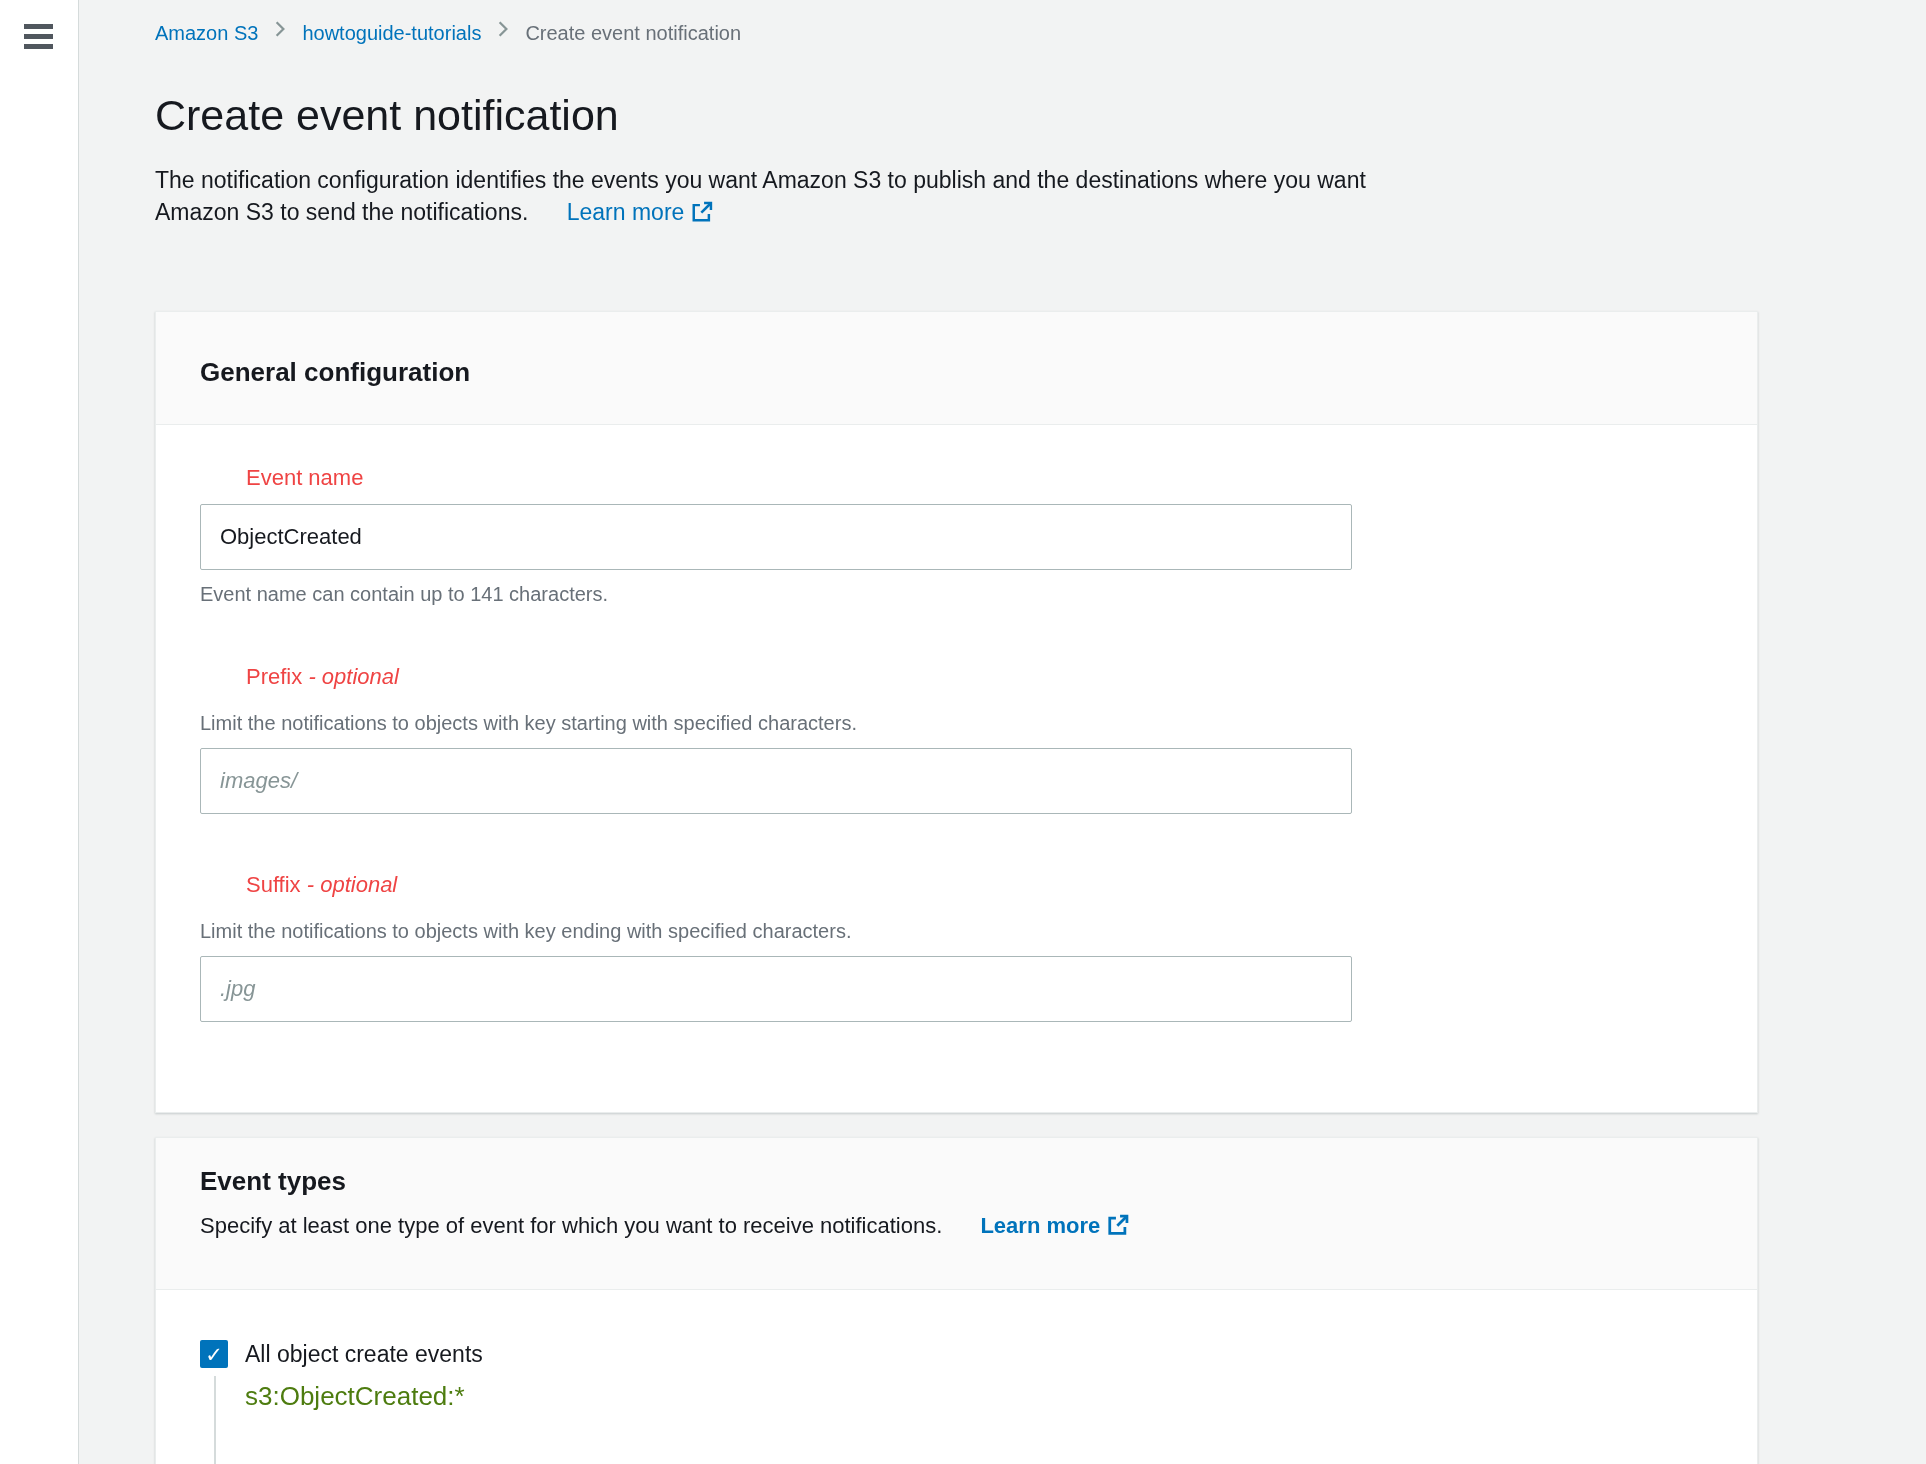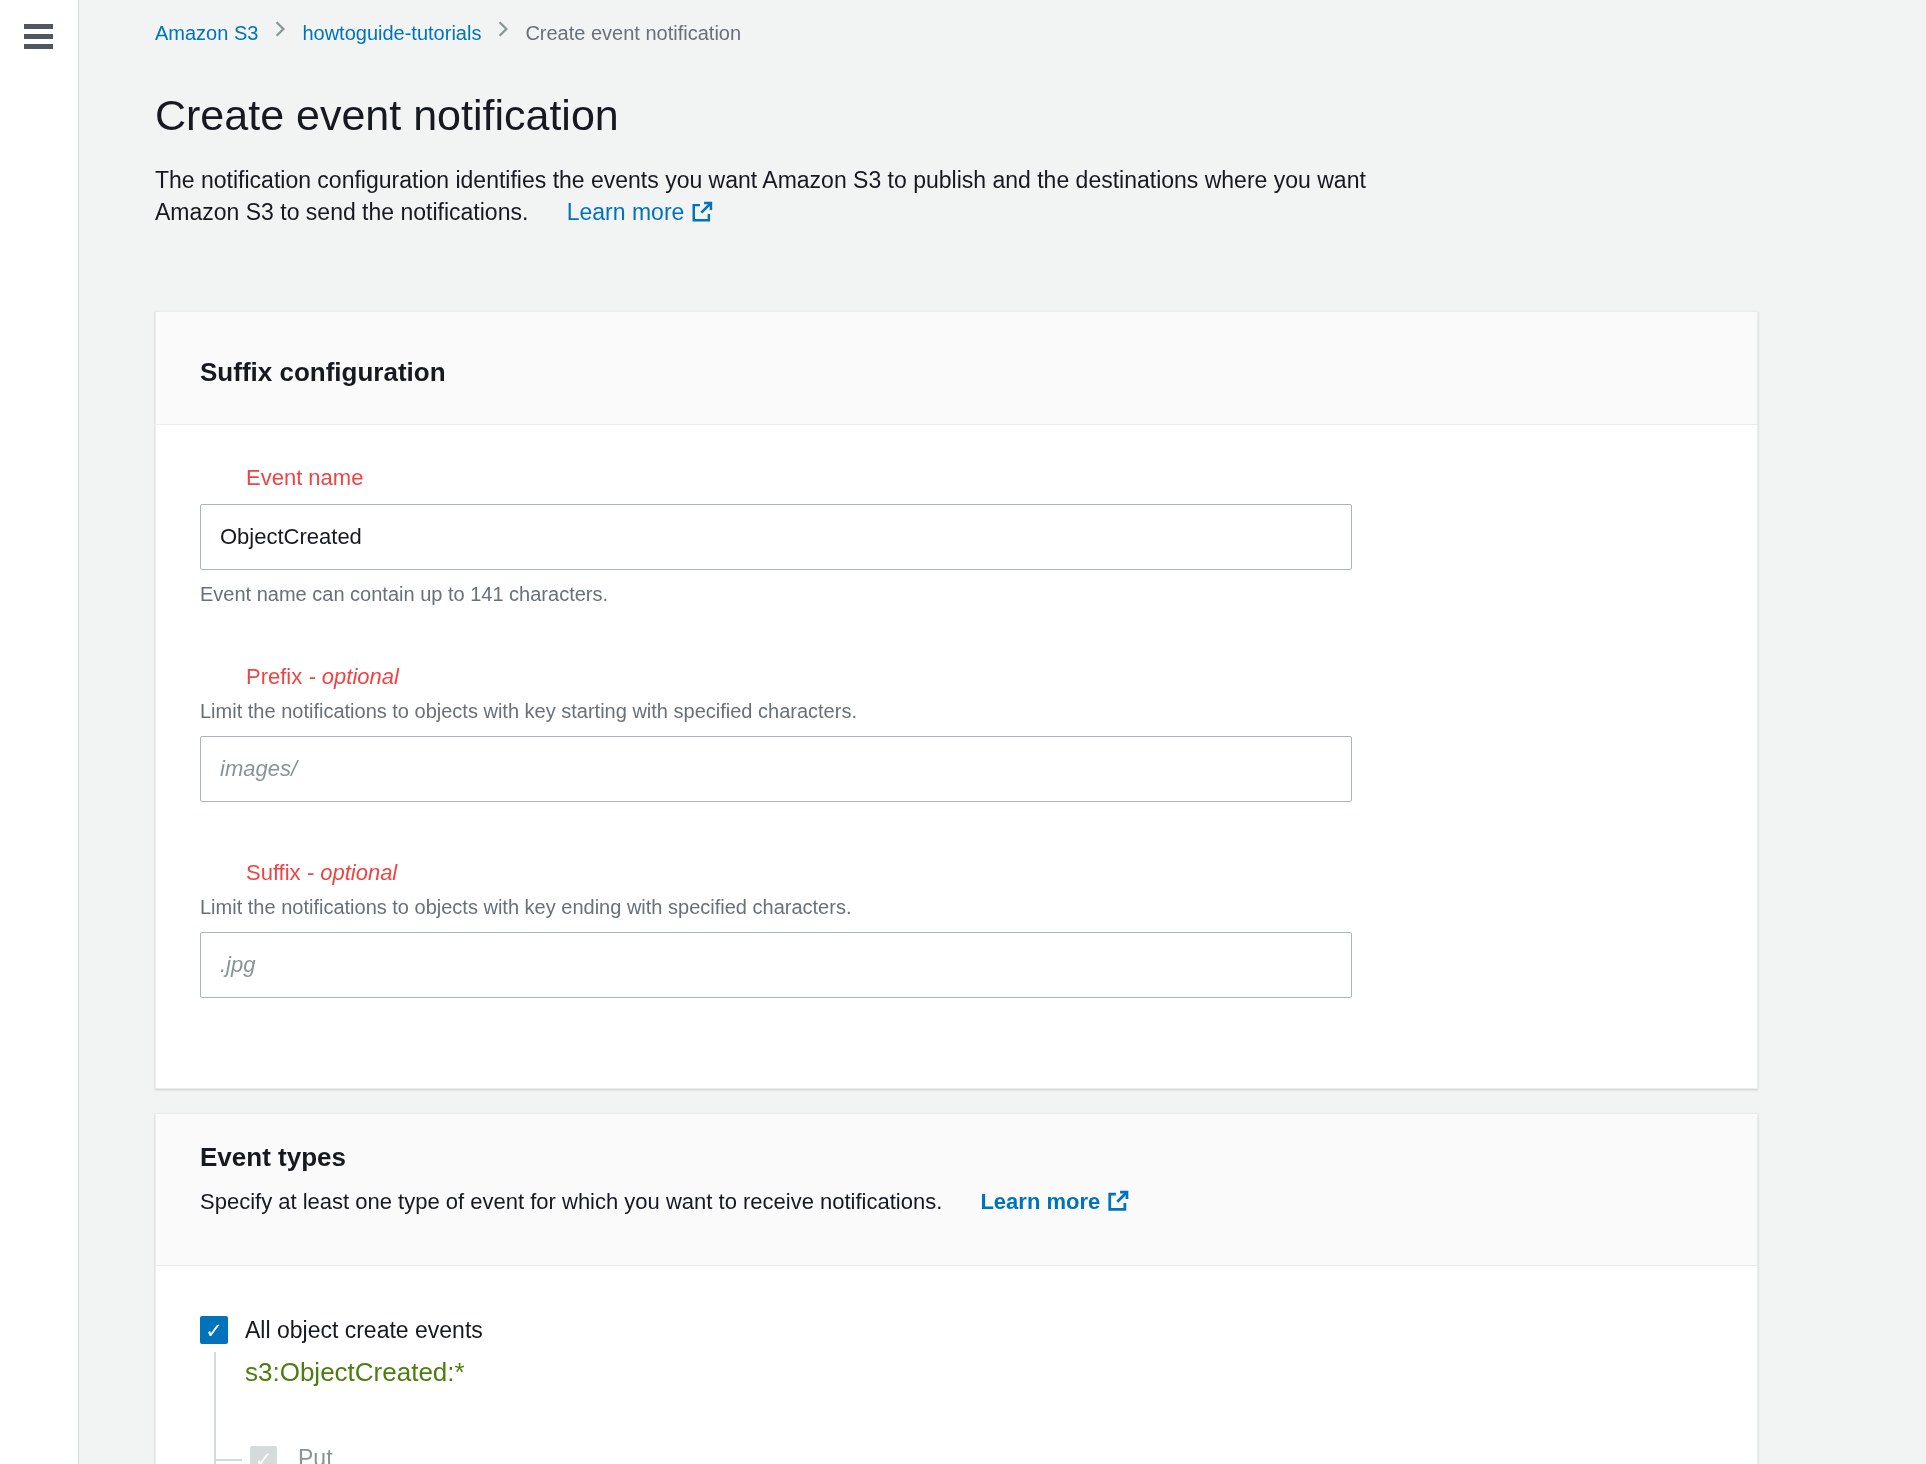--- a/index.html
+++ b/index.html
@@ -52,21 +52,21 @@
   .card-desc a { font-weight:700; }
   .card-body { padding:40px 44px 90px 44px; }
   .card-2 .card-body { padding:50px 44px 220px 44px; }
 
   
   .form-label { font-size:22px; line-height:26px; color:#ef4444;margin-left:46px; }
   .optional { font-style:italic; }
   .helper { font-size:20px; line-height:24px; color:#687078; }
   .field-2, .field-3 { margin-top:58px; }
   .field-1 .helper { margin-top:12px; }
-  .field-2 .helper, .field-3 .helper { margin-top:9px; }
+  .field-2 .helper, .field-3 .helper { margin-top:21px; }
   .text-input {
     display:block; width:1152px; height:66px; margin-top:13px;
     border:1px solid #aab7b8; border-radius:2px; background:#fff;
     padding:0 19px; font-size:22px; color:#16191f;
     font-family:"Liberation Sans","DejaVu Sans",sans-serif; outline:none;
   }
   .text-input::placeholder { color:#879596; font-style:italic; opacity:1; }
 
   
   .event-tree { position:relative; }
@@ -125,21 +125,21 @@
     <span>Amazon S3 to send the notifications.</span>
     <a><span>Learn more</span><span class="ext-icon"><svg width="22" height="22" viewBox="0 0 16 16" fill="none" stroke="#0073bb" stroke-width="1.8">
             <path d="M13 9.5V14H2V3h4.5"></path>
             <path d="M9.5 1.5H14.5V6.5"></path>
             <path d="M14 2L7.5 8.5"></path>
           </svg></span></a>
   </p>
 
   <section class="card card-1">
     <div class="card-header">
-      <h2>Suffix configuration</h2>
+      <h2>General configuration</h2>
     </div>
     <div class="card-body">
 
       <div class="field-1">
         <div class="form-label">Event name</div>
         <input class="text-input" type="text" value="ObjectCreated" style="">
         <div class="helper">Event name can contain up to 141 characters.</div>
       </div>
 
       <div class="field-2">

